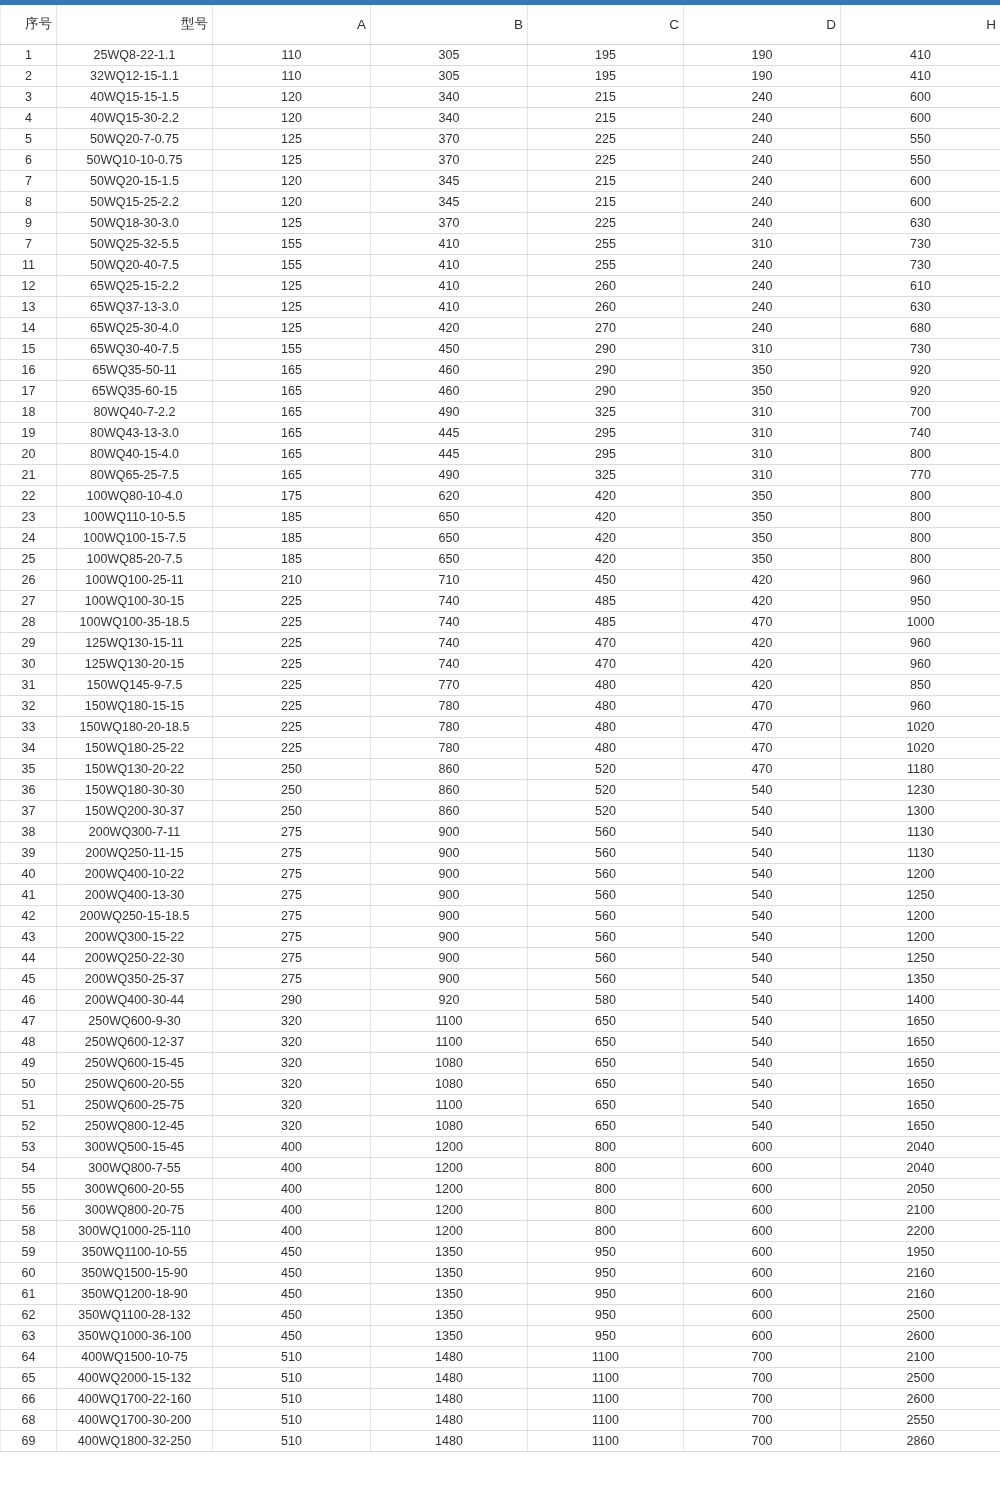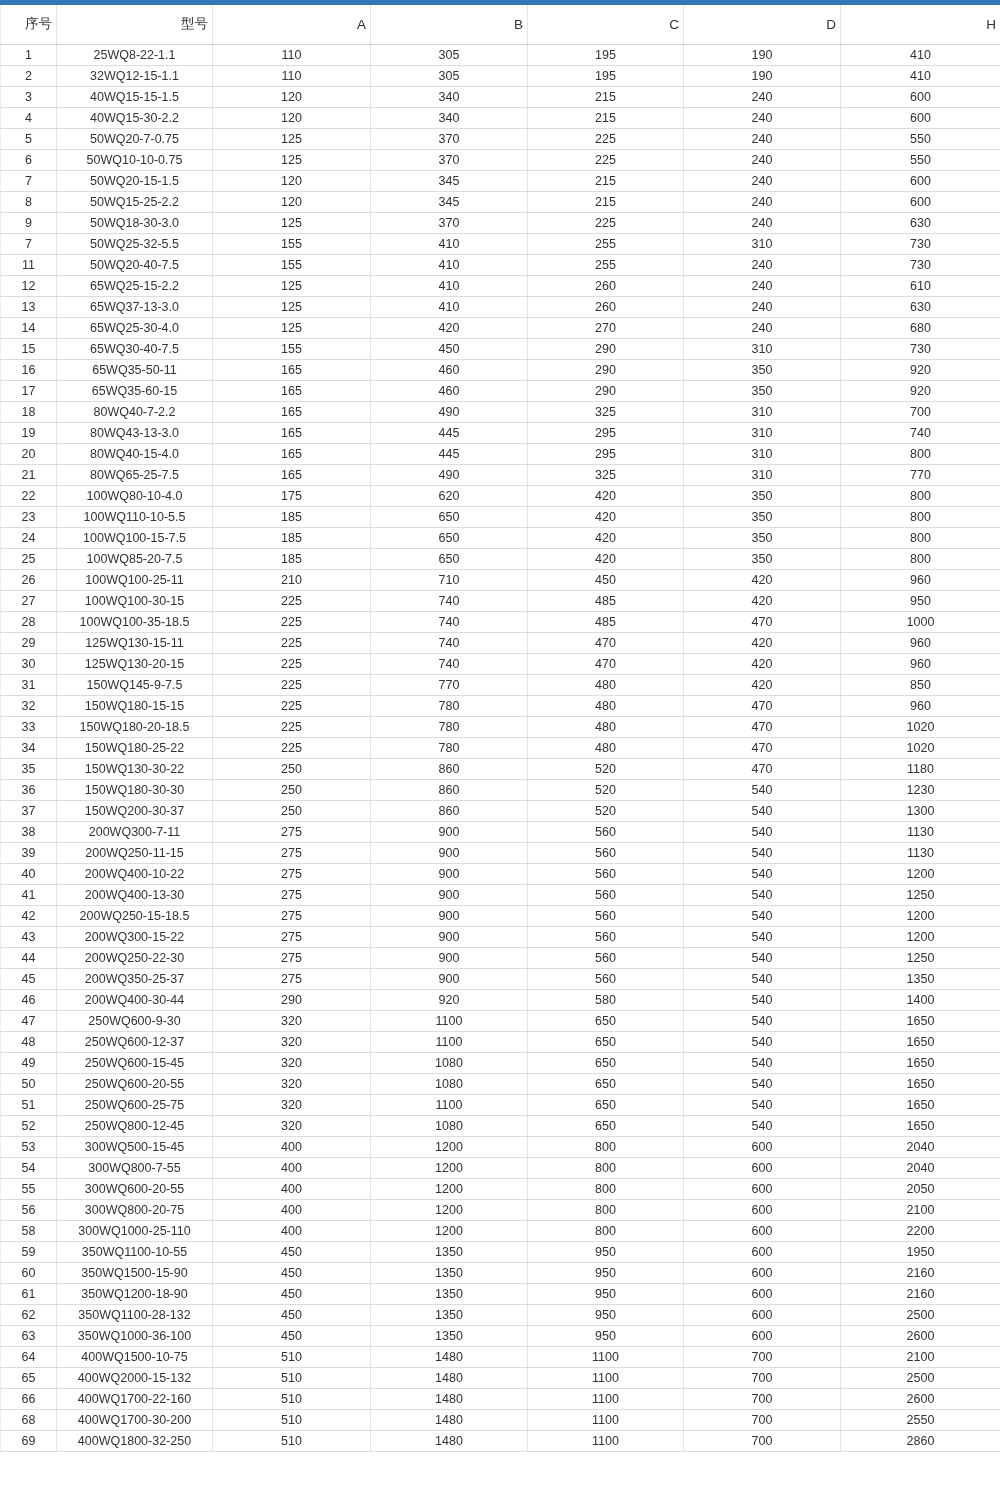--- a/index.html
+++ b/index.html
@@ -385,21 +385,21 @@
           <td>34</td>
           <td>150WQ180-25-22</td>
           <td>225</td>
           <td>780</td>
           <td>480</td>
           <td>470</td>
           <td>1020</td>
         </tr>
         <tr>
           <td>35</td>
-          <td>150WQ130-30-22</td>
+          <td>150WQ130-20-22</td>
           <td>250</td>
           <td>860</td>
           <td>520</td>
           <td>470</td>
           <td>1180</td>
         </tr>
         <tr>
           <td>36</td>
           <td>150WQ180-30-30</td>
           <td>250</td>

